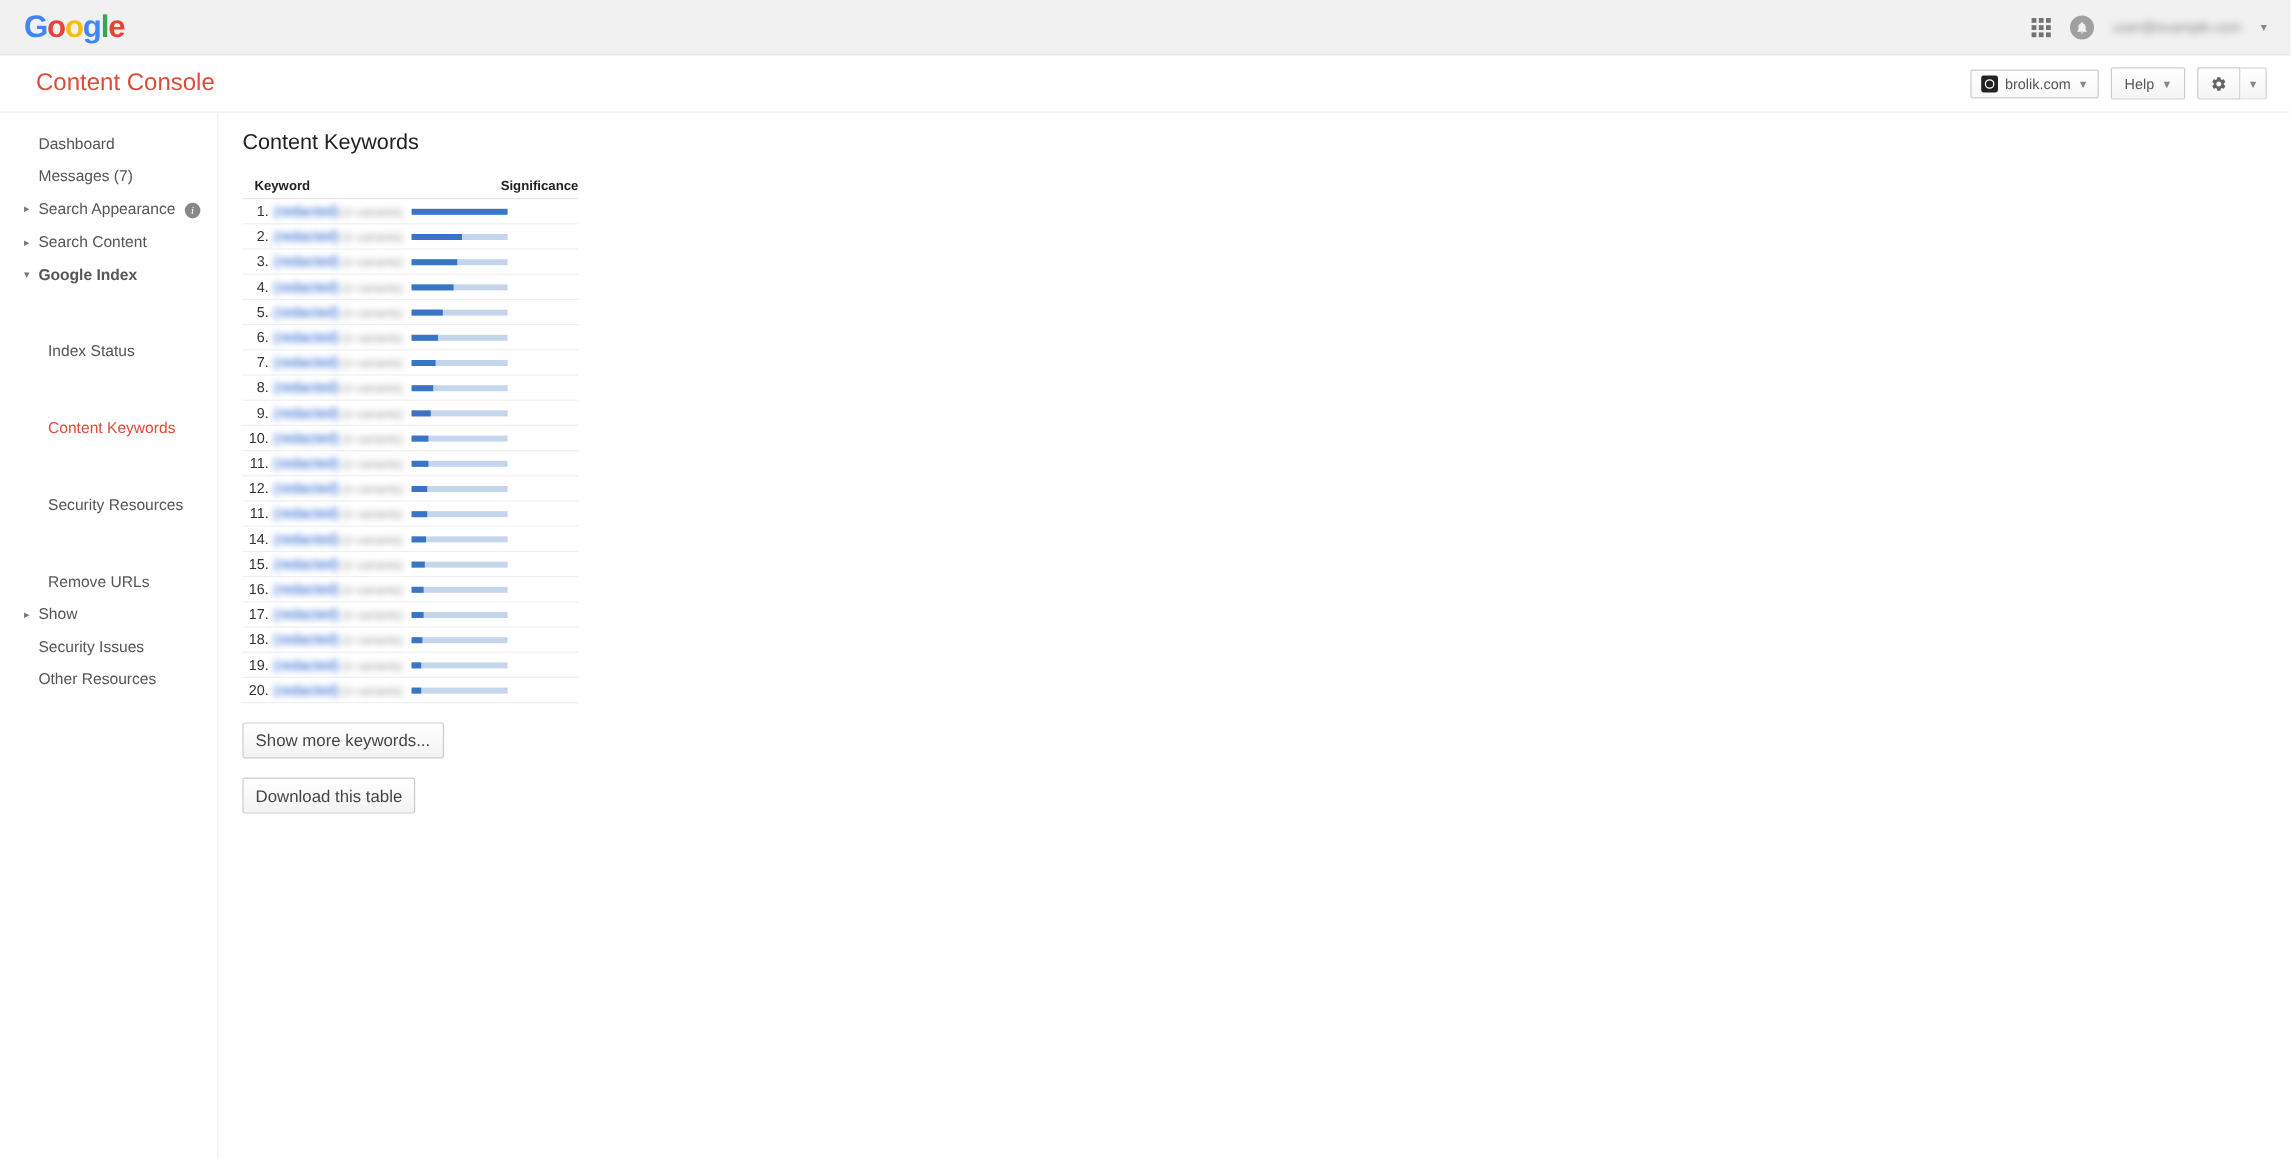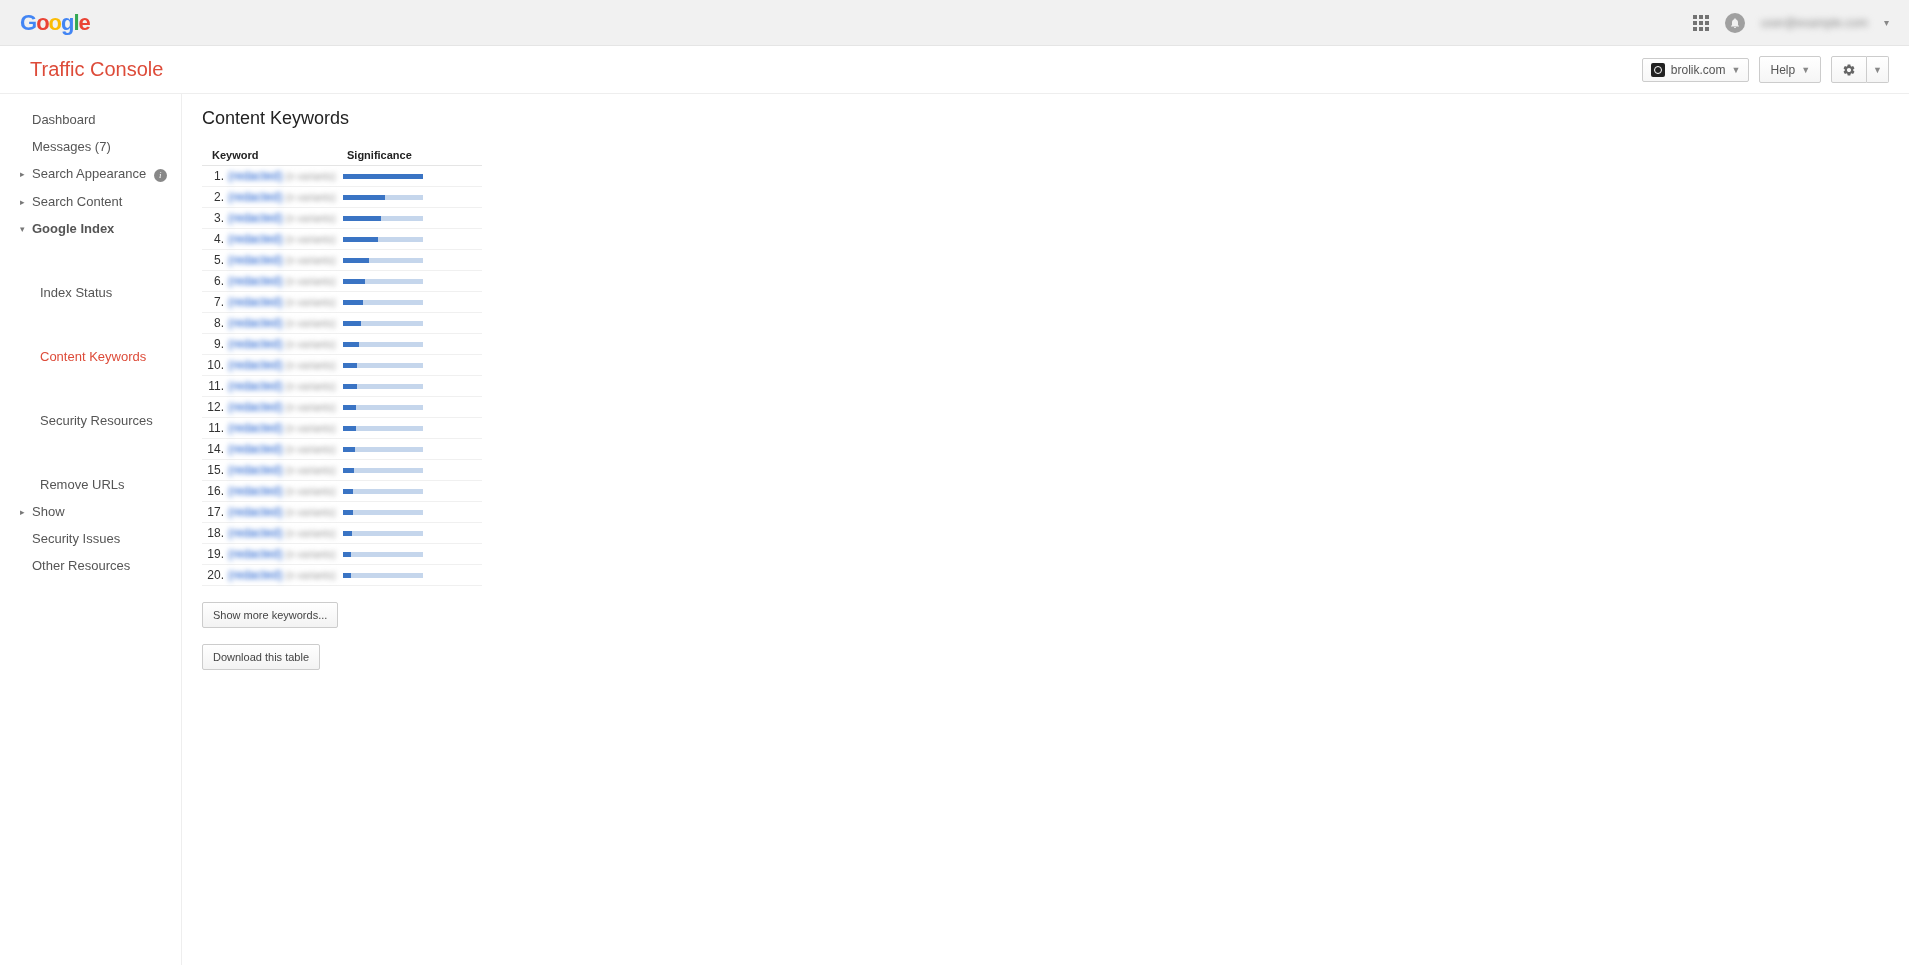--- a/index.html
+++ b/index.html
@@ -8,21 +8,21 @@
 
 .top-header {
   background: #f1f1f1;
   height: 46px;
   display: flex;
   align-items: center;
   padding: 0 20px;
   border-bottom: 1px solid #e5e5e5;
 }
 .google-logo {
-  font-size: 22px;
+  font-size: 26px;
   font-weight: bold;
   letter-spacing: -1px;
 }
 .google-logo .g1 { color: #4285F4; }
 .google-logo .o1 { color: #EA4335; }
 .google-logo .o2 { color: #FBBC05; }
 .google-logo .g2 { color: #4285F4; }
 .google-logo .l1 { color: #34A853; }
 .google-logo .e1 { color: #EA4335; }
 .top-header-right {
@@ -146,34 +146,34 @@
 }
 
 
 .content { padding: 14px 20px; flex: 1; }
 .page-title { font-size: 18px; font-weight: normal; color: #222; margin-bottom: 20px; }
 
 
 .kw-table { width: 280px; }
 .kw-header { display: flex; font-weight: bold; font-size: 11px; color: #222; border-bottom:1px solid #e5e5e5; padding-bottom:4px;}
 .kw-header .col-kw { width: 145px; padding-left:10px; }
-.kw-header .col-sig { flex:1; }
+.kw-header .col-sig { flex:1;text-align:right; }
 .kw-row { display:flex; align-items:center; height:21px; border-bottom:1px solid #f0f0f0; }
 .kw-row .num { width:26px; text-align:right; padding-right:4px; font-size:12px; color:#333;}
 .kw-row .kw-text { width:115px; color:#1155cc; filter: blur(2.5px); font-size:12px; white-space:nowrap; overflow:hidden;}
 .kw-row .kw-text .variants { color:#999; font-size:10px; margin-left:3px;}
 .kw-row .bar-cell { flex:1; padding-right:4px;}
 .bar-bg { width:80px; height:5px; background:#c5d6ec; position:relative;}
 .bar-fill { height:5px; background:#3a74c4; }
 
 .action-btn {
   border: 1px solid #ccc;
   background: linear-gradient(#fff,#f3f3f3);
   padding: 6px 10px;
-  font-size: 11px;
+  font-size: 14px;
   color: #444;
   cursor: pointer;
   border-radius: 2px;
   margin-top: 16px;
   display:inline-block;
 }
 </style>
 </head>
 <body>
 
@@ -197,21 +197,21 @@
       <svg viewBox="0 0 24 24" width="12" height="12" fill="#f1f1f1">
           <path d="M12 22c1.1 0 2-.9 2-2h-4c0 1.1.9 2 2 2zm6-6v-5c0-3.07-1.64-5.64-4.5-6.32V4c0-.83-.67-1.5-1.5-1.5s-1.5.67-1.5 1.5v.68C7.63 5.36 6 7.92 6 11v5l-2 2v1h16v-1l-2-2z"></path>
         </svg>
     </div>
     <span class="user-email">user@example.com</span>
     <span class="dropdown-caret">▾</span>
   </div>
 </div>
 
 <div class="sub-header">
-  <div class="product-title">Traffic Console</div>
+  <div class="product-title">Content Console</div>
   <div class="sub-header-right">
     <div class="site-selector">
       <span class="site-icon"></span>
       <span>brolik.com</span>
       <span style="font-size:9px;color:#888;">▼</span>
     </div>
     <div class="help-btn">
       <span>Help</span>
       <span style="font-size:9px;color:#888;">▼</span>
     </div>

